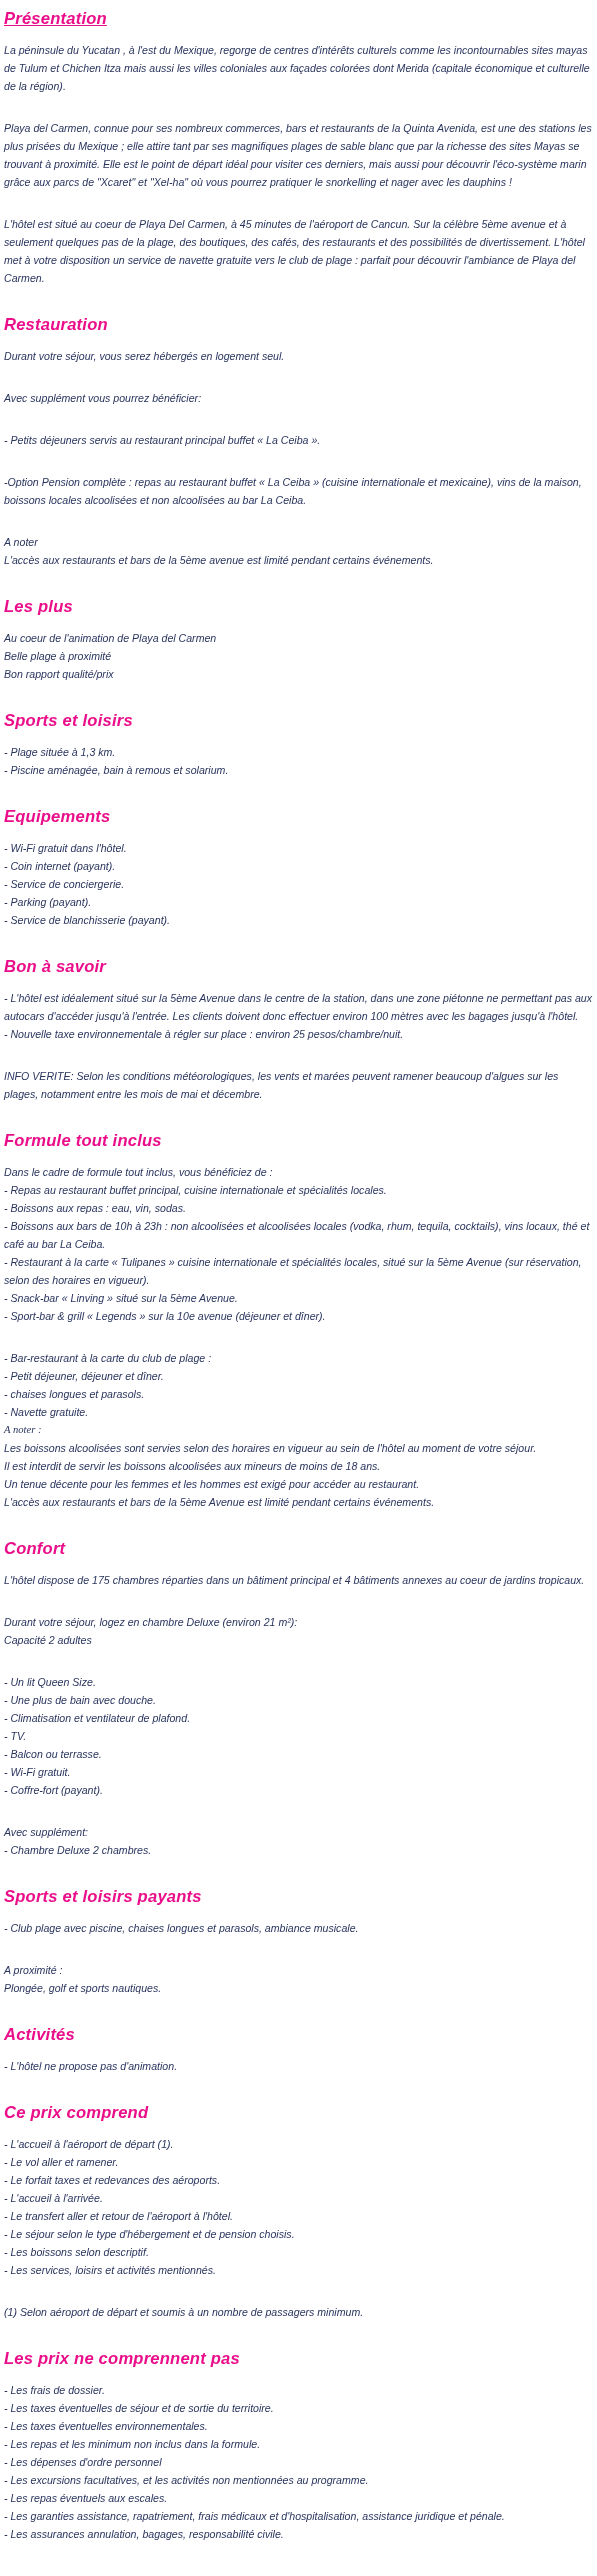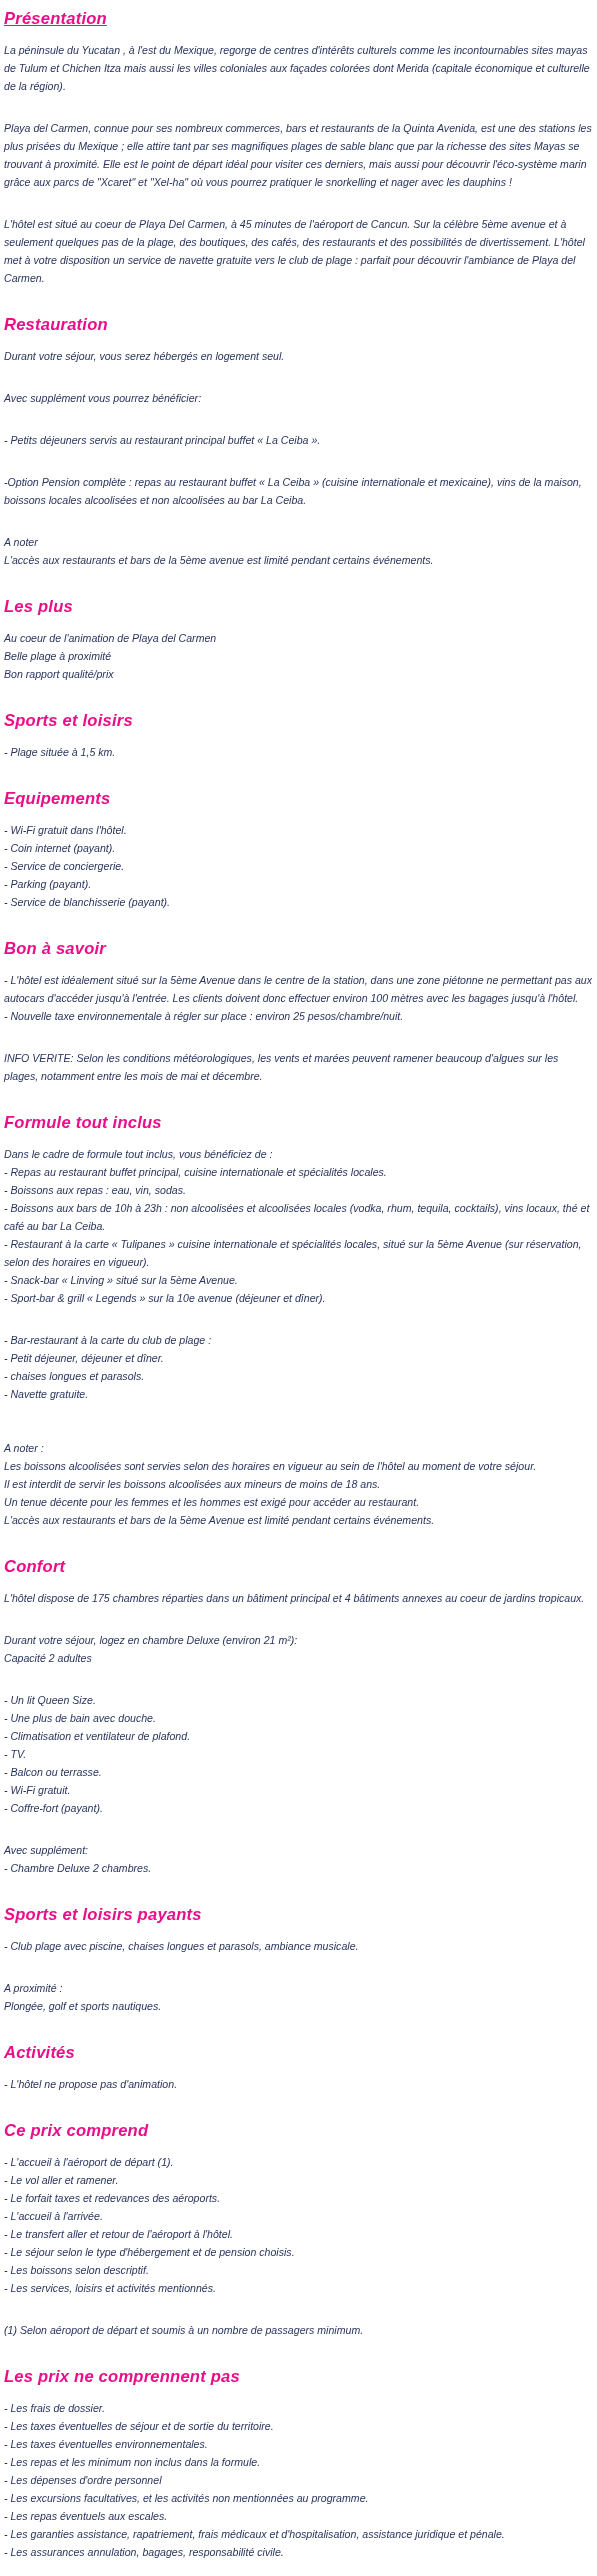--- a/index.html
+++ b/index.html
@@ -29,21 +29,21 @@
   }
   .section:first-child .section-title{margin-top:4.7px;text-decoration:underline;}
   .para{
     color:var(--body-color);
     font-size:10.6px;
     line-height:18px;
     margin:0;
     font-weight:400;
   }
   .para.gap1{margin-top:24px;}
-  .para.gap2{margin-top:36px;}
+  .para.gap2{font-family:Liberation Serif, serif;}
 </style>
 </head>
 <body>
 
 <main class="page">
   <div id="sections-root">
   <section class="section">
     <h2 class="section-title">Présentation</h2>
     <div class="section-body">
   <p class="para">La péninsule du Yucatan , à l'est du Mexique, regorge de centres d'intérêts culturels comme les incontournables sites mayas de Tulum et Chichen Itza mais aussi les villes coloniales aux façades colorées dont Merida (capitale économique et culturelle de la région).</p>
@@ -78,22 +78,23 @@
 
   <p class="para">Belle plage à proximité</p>
 
   <p class="para">Bon rapport qualité/prix</p>
 </div>
   </section>
 
   <section class="section">
     <h2 class="section-title">Sports et loisirs</h2>
     <div class="section-body">
-  <p class="para">- Plage située à 1,5 km.</p>
-
+  <p class="para">- Plage située à 1,3 km.</p>
+
+  <p class="para">- Piscine aménagée, bain à remous et solarium.</p>
 </div>
   </section>
 
   <section class="section">
     <h2 class="section-title">Equipements</h2>
     <div class="section-body">
   <p class="para">- Wi-Fi gratuit dans l'hôtel.</p>
 
   <p class="para">- Coin internet (payant).</p>
 

